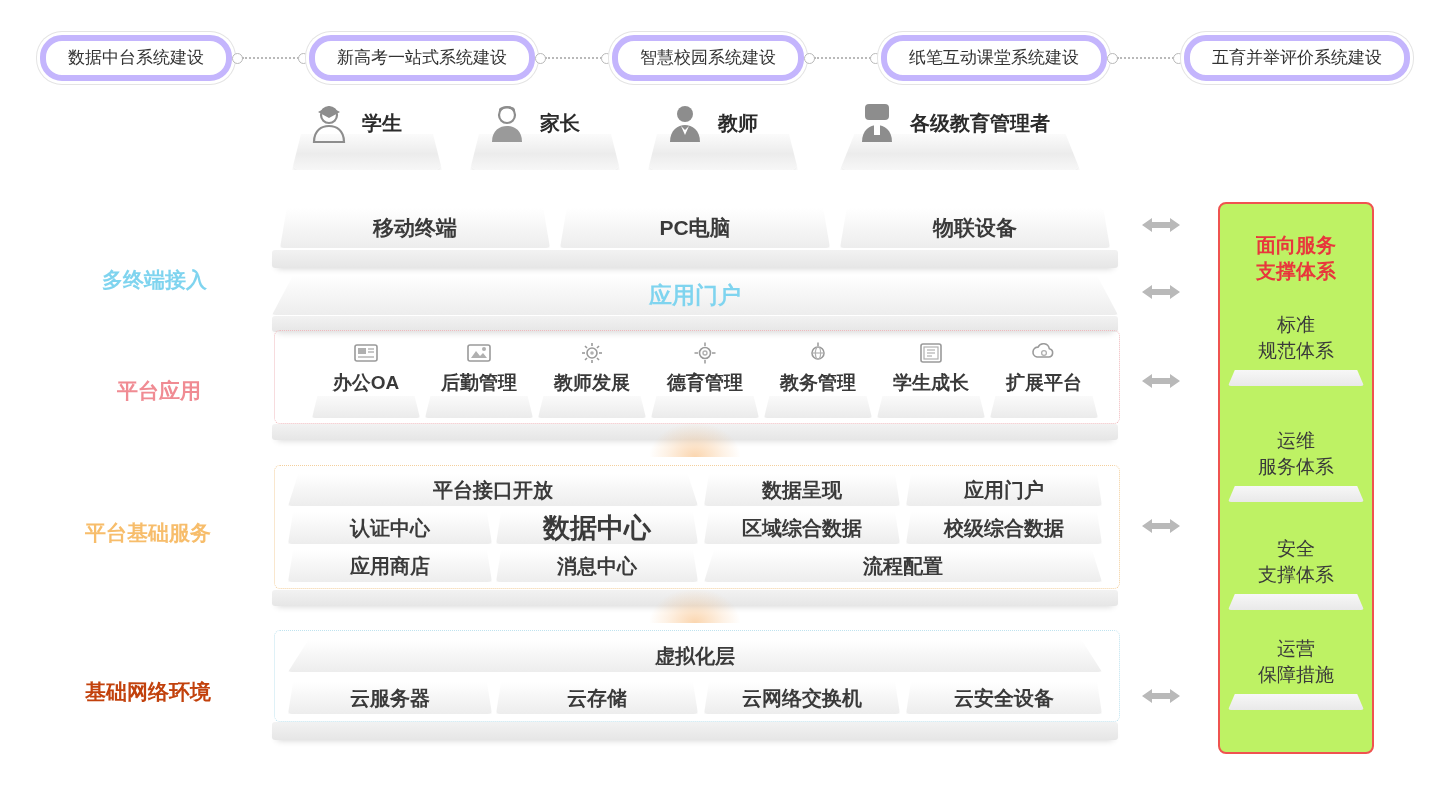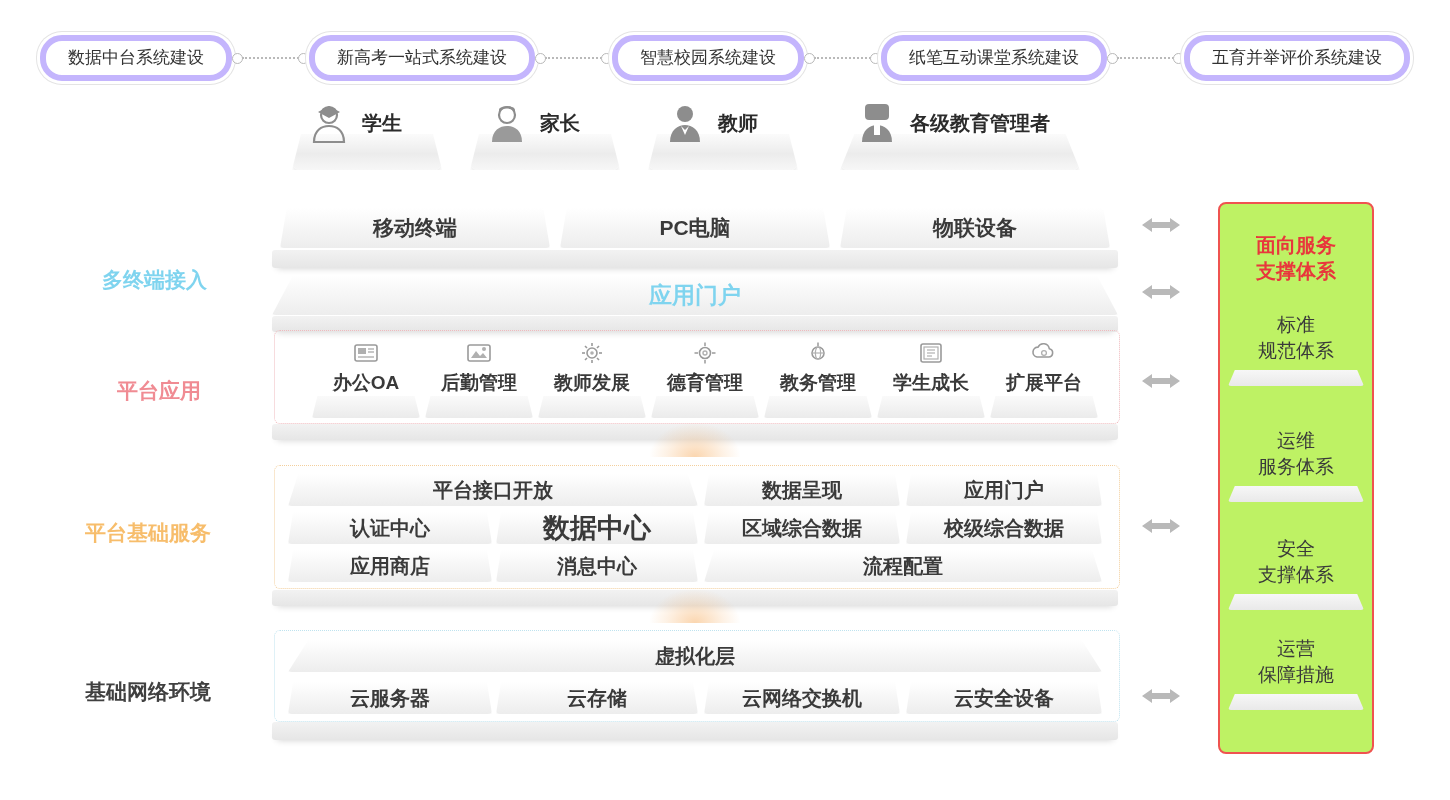--- a/index.html
+++ b/index.html
@@ -312,21 +312,21 @@
       <path d="M8 42 C8 30 16 25 23 25 C30 25 38 30 38 42 Z" fill="#8d8d8d"></path>
       <rect x="20" y="25" width="6" height="10" fill="#ffffff"></rect>
     </svg>
   </div>
   <div class="rname">各级教育管理者</div>
 </div>
 
 <div class="axis-label" style="left:102px; top:266px; color:#7fd4ef;">多终端接入</div>
 <div class="axis-label" style="left:117px; top:377px; color:#f08b93;">平台应用</div>
 <div class="axis-label" style="left:85px; top:519px; color:#f7bd6b;">平台基础服务</div>
-<div class="axis-label" style="left:85px; top:678px; color:#404040;">基础网络环境</div>
+<div class="axis-label" style="left:85px; top:678px; color:#c2410c;">基础网络环境</div>
 
 <div class="slab trap" style="left:280px; top:208px; width:270px; height:40px;">
     <span>移动终端</span>
   </div>
 <div class="slab trap" style="left:560px; top:208px; width:270px; height:40px;">
     <span>PC电脑</span>
   </div>
 <div class="slab trap" style="left:840px; top:208px; width:270px; height:40px;">
     <span>物联设备</span>
   </div>

